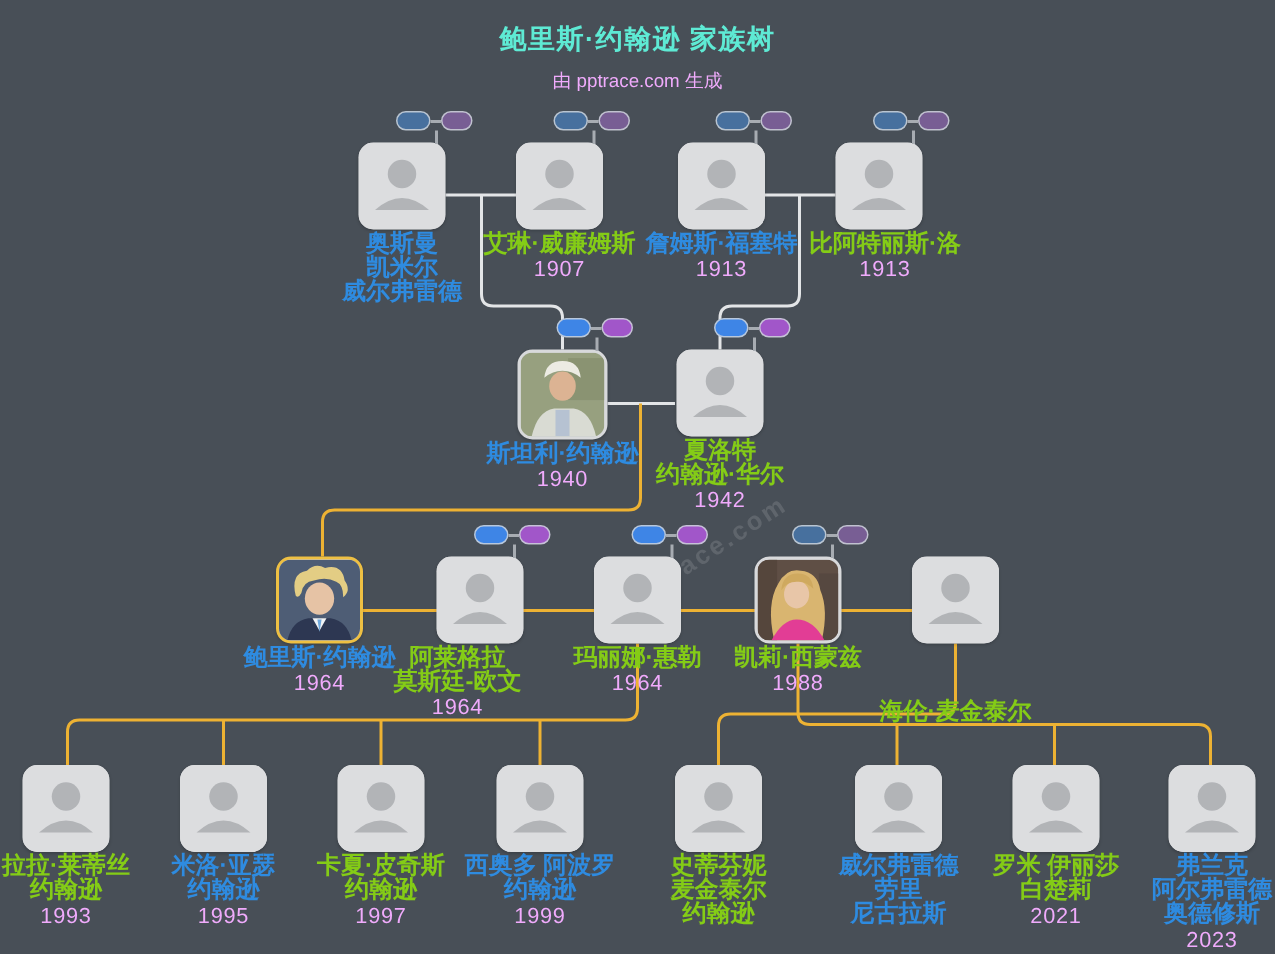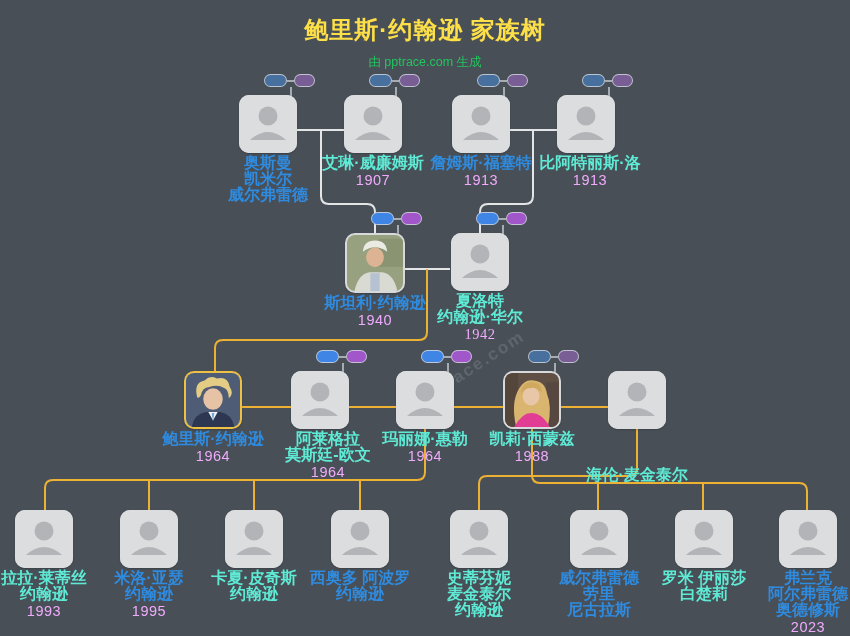--- a/index.html
+++ b/index.html
@@ -1,22 +1,22 @@
 <!DOCTYPE html>
 <html><head>
 <meta charset="utf-8">
 <style>
   html,body{margin:0;padding:0;}
   body{font-family:"Liberation Sans","DejaVu Sans",sans-serif;}
   #stage{position:relative;width:850px;height:636px;background:#484f57;overflow:hidden;}
 
   
   .hdr{position:absolute;left:0;top:14px;width:100%;text-align:center;z-index:2;}
-  .hdr .title{font-size:24px;font-weight:bold;color:#fde047;letter-spacing:1px;}
-  .hdr .subtitle{margin-top:8px;font-size:12.5px;color:#22c55e;}
+  .hdr .title{font-size:18px;font-weight:bold;color:#5eead4;letter-spacing:1px;}
+  .hdr .subtitle{margin-top:8px;font-size:12.5px;color:#f0abfc;}
 
   
   .wm{position:absolute;left:420px;top:392px;z-index:1;color:rgba(255,255,255,0.13);
       font-size:17px;font-weight:bold;letter-spacing:2px;transform:rotate(-33deg);transform-origin:left center;}
 
   
   #lines{position:absolute;left:0;top:0;z-index:1;}
   .wline{stroke:#e3e5e7;stroke-width:2;fill:none;}
   .yline{stroke:#edb233;stroke-width:2;fill:none;}
 
@@ -24,21 +24,21 @@
   .card{position:absolute;width:58px;height:58px;border-radius:10px;background:#dcdddf;z-index:2;
         overflow:hidden;box-shadow:0 1px 2px rgba(0,0,0,0.18);box-sizing:border-box;}
   .card.photo{border:2px solid #d8d9db;}
   .card.hl{border:2.5px solid #eec043;}
   .card svg{display:block;width:100%;height:100%;}
 
   
   .label{position:absolute;width:132px;text-align:center;z-index:2;}
   .label .nm{display:block;font-size:16px;font-weight:bold;line-height:16px;white-space:nowrap;}
   .label .nm.blue{color:#2e8be0;}
-  .label .nm.pink{color:#5eead4;}
+  .label .nm.pink{color:#84cc16;}
   .label .yr{display:block;font-size:14.5px;color:#f0abfc;line-height:17px;margin-top:1px;letter-spacing:0.5px;}
 
   
   .pills{position:absolute;z-index:3;display:flex;align-items:center;height:13px;}
   .pill{height:13px;border-radius:7px;box-sizing:border-box;border:1.5px solid rgba(206,211,218,0.85);}
   .pill.b{width:23px;}
   .pill.p{width:21px;}
   .pill-gap{width:7px;height:2px;background:#a7acb2;}
   .pills.bright .pill.b{background:#3e85e6;}
   .pills.bright .pill.p{background:#a156c9;}
@@ -156,21 +156,21 @@
         <span class="pill b"></span>
         <span class="pill-gap"></span>
         <span class="pill p"></span>
         <span class="pill-stub"></span>
       </div>
       <div class="card" style="left: 451px; top: 233px; width: 58px; height: 58px;"><span><svg viewBox="0 0 58 58">
             <rect width="58" height="58" fill="#dcdddf"></rect>
             <circle cx="29" cy="21" r="9.5" fill="#b2b4b7"></circle>
             <path d="M11 45 Q29 29 47 45 Z" fill="#b2b4b7"></path>
           </svg></span></div>
-      <div class="label" style="left: 414px; top: 293px; font-family: Liberation Serif, serif;">
+      <div class="label" style="left: 414px; top: 293px;">
         <span class="nm pink">夏洛特</span>
         <span class="nm pink">约翰逊·华尔</span>
         <span class="yr">1942</span>
       </div>
       <div class="pills bright" style="left: 476px; top: 212px;">
         <span class="pill b"></span>
         <span class="pill-gap"></span>
         <span class="pill p"></span>
         <span class="pill-stub"></span>
       </div>
@@ -184,21 +184,21 @@
           </svg></span></div>
       <div class="label" style="left: 147px; top: 431px;">
         <span class="nm blue">鲍里斯·约翰逊</span>
         <span class="yr">1964</span>
       </div>
       <div class="card" style="left: 291px; top: 371px; width: 58px; height: 58px;"><span><svg viewBox="0 0 58 58">
             <rect width="58" height="58" fill="#dcdddf"></rect>
             <circle cx="29" cy="21" r="9.5" fill="#b2b4b7"></circle>
             <path d="M11 45 Q29 29 47 45 Z" fill="#b2b4b7"></path>
           </svg></span></div>
-      <div class="label" style="left: 262px; top: 431px; text-align: center;">
+      <div class="label" style="left: 239px; top: 431px; text-align: center;">
         <span class="nm pink">阿莱格拉</span>
         <span class="nm pink">莫斯廷-欧文</span>
         <span class="yr">1964</span>
       </div>
       <div class="pills bright" style="left: 316px; top: 350px;">
         <span class="pill b"></span>
         <span class="pill-gap"></span>
         <span class="pill p"></span>
         <span class="pill-stub"></span>
       </div>
@@ -265,29 +265,31 @@
         <span class="yr">1995</span>
       </div>
       <div class="card" style="left: 225px; top: 510px; width: 58px; height: 58px;"><span><svg viewBox="0 0 58 58">
             <rect width="58" height="58" fill="#dcdddf"></rect>
             <circle cx="29" cy="21" r="9.5" fill="#b2b4b7"></circle>
             <path d="M11 45 Q29 29 47 45 Z" fill="#b2b4b7"></path>
           </svg></span></div>
       <div class="label" style="left: 188px; top: 570px;">
         <span class="nm pink">卡夏·皮奇斯</span>
         <span class="nm pink">约翰逊</span>
+        <span class="yr">1997</span>
       </div>
       <div class="card" style="left: 331px; top: 510px; width: 58px; height: 58px;"><span><svg viewBox="0 0 58 58">
             <rect width="58" height="58" fill="#dcdddf"></rect>
             <circle cx="29" cy="21" r="9.5" fill="#b2b4b7"></circle>
             <path d="M11 45 Q29 29 47 45 Z" fill="#b2b4b7"></path>
           </svg></span></div>
       <div class="label" style="left: 294px; top: 570px;">
         <span class="nm blue">西奥多 阿波罗</span>
         <span class="nm blue">约翰逊</span>
+        <span class="yr">1999</span>
       </div>
       <div class="card" style="left: 450px; top: 510px; width: 58px; height: 58px;"><span><svg viewBox="0 0 58 58">
             <rect width="58" height="58" fill="#dcdddf"></rect>
             <circle cx="29" cy="21" r="9.5" fill="#b2b4b7"></circle>
             <path d="M11 45 Q29 29 47 45 Z" fill="#b2b4b7"></path>
           </svg></span></div>
       <div class="label" style="left: 413px; top: 570px;">
         <span class="nm pink">史蒂芬妮</span>
         <span class="nm pink">麦金泰尔</span>
         <span class="nm pink">约翰逊</span>
@@ -303,20 +305,21 @@
         <span class="nm blue">尼古拉斯</span>
       </div>
       <div class="card" style="left: 675px; top: 510px; width: 58px; height: 58px;"><span><svg viewBox="0 0 58 58">
             <rect width="58" height="58" fill="#dcdddf"></rect>
             <circle cx="29" cy="21" r="9.5" fill="#b2b4b7"></circle>
             <path d="M11 45 Q29 29 47 45 Z" fill="#b2b4b7"></path>
           </svg></span></div>
       <div class="label" style="left: 638px; top: 570px;">
         <span class="nm pink">罗米 伊丽莎</span>
         <span class="nm pink">白楚莉</span>
+        <span class="yr">2021</span>
       </div>
       <div class="card" style="left: 779px; top: 510px; width: 58px; height: 58px;"><span><svg viewBox="0 0 58 58">
             <rect width="58" height="58" fill="#dcdddf"></rect>
             <circle cx="29" cy="21" r="9.5" fill="#b2b4b7"></circle>
             <path d="M11 45 Q29 29 47 45 Z" fill="#b2b4b7"></path>
           </svg></span></div>
       <div class="label" style="left: 742px; top: 570px;">
         <span class="nm blue">弗兰克</span>
         <span class="nm blue">阿尔弗雷德</span>
         <span class="nm blue">奥德修斯</span>

